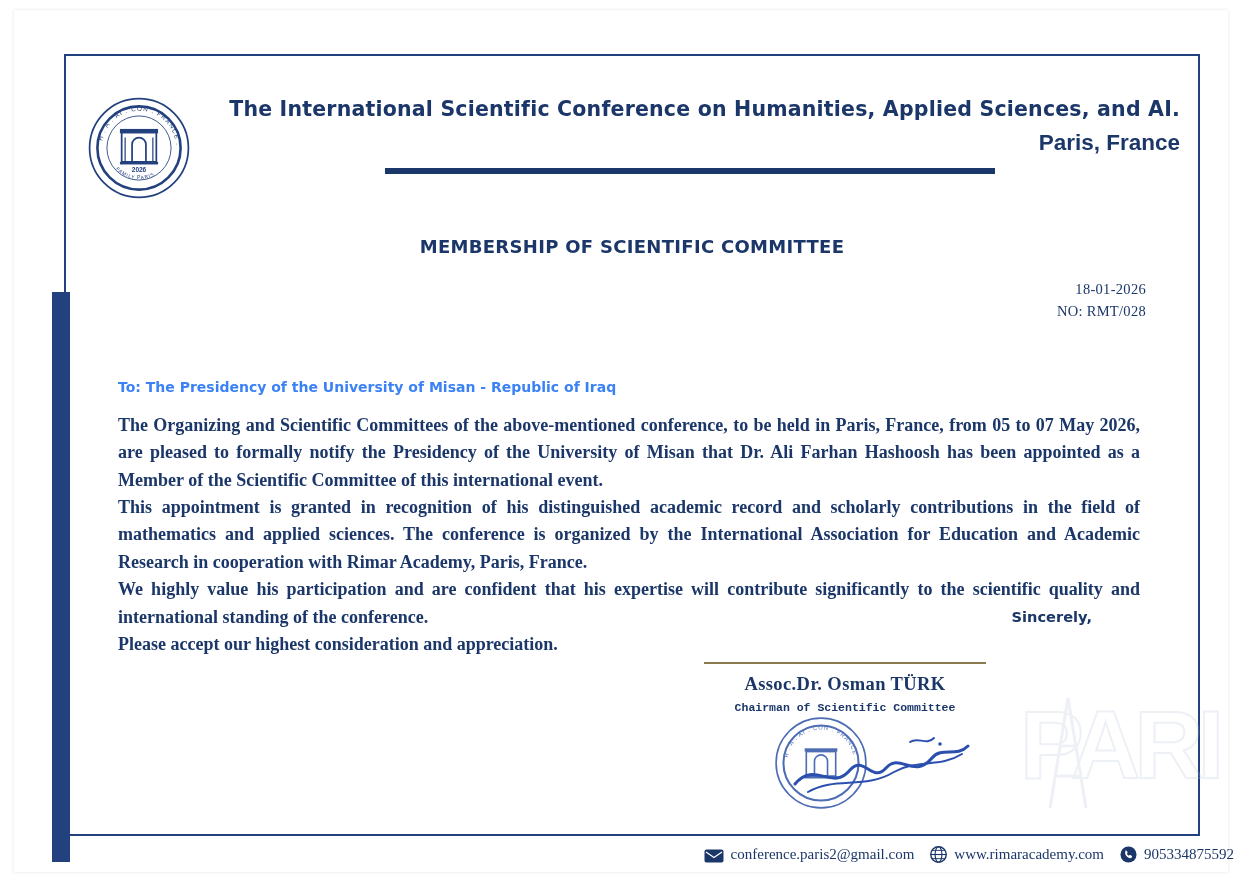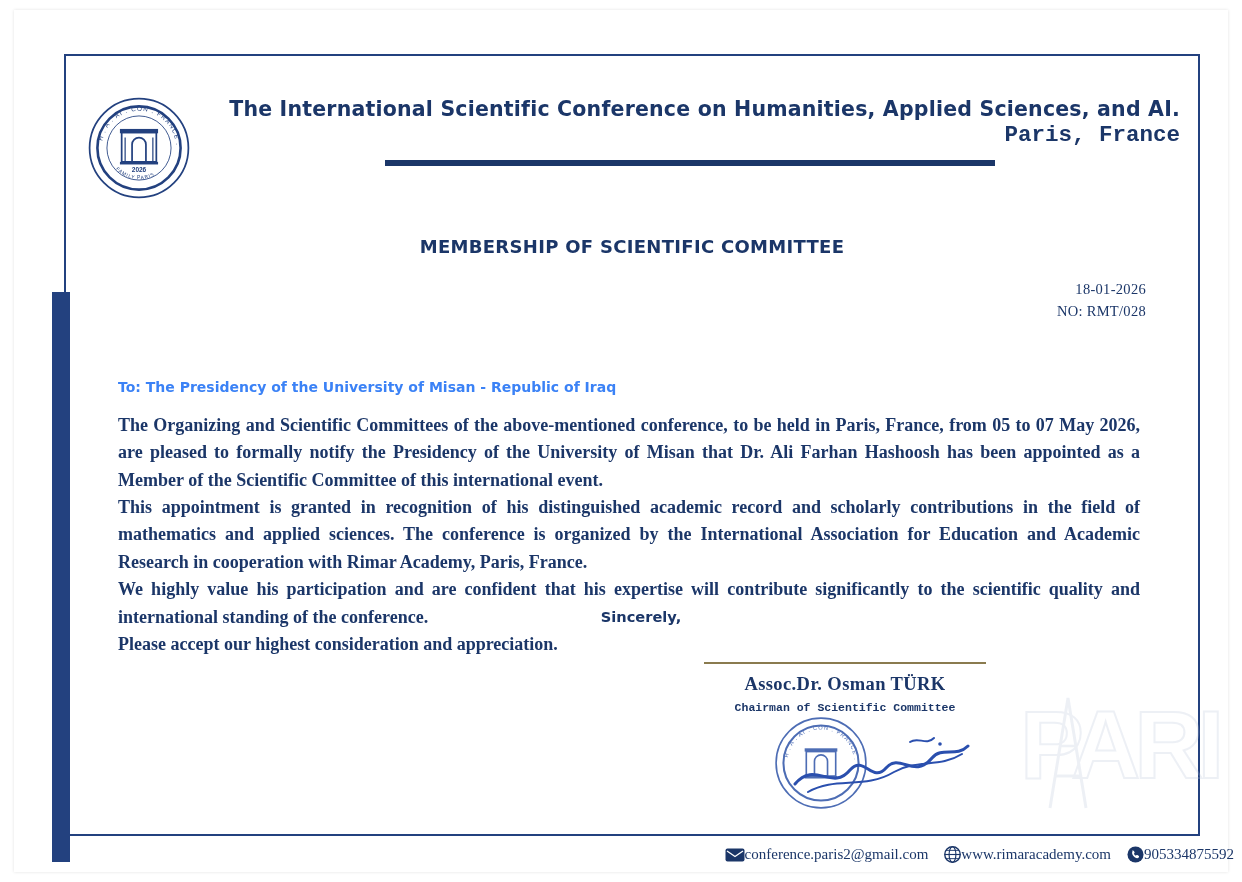--- a/index.html
+++ b/index.html
@@ -80,25 +80,25 @@
   }
   .title-main {
     font-family: "DejaVu Sans", sans-serif;
     font-weight: bold;
     font-size: 20.5px;
     letter-spacing: 0.2px;
     color: #1b3668;
     line-height: 1.15;
   }
   .title-sub {
-    font-family: Liberation Mono, monospace;
+    font-family: Liberation Sans, sans-serif;
     font-weight: bold;
     font-size: 22.5px;
     color: #1b3668;
-    margin-top: 0;
+    margin-top: 8px;
   }
   .rule {
     width: 610px;
     height: 6px;
     background: #1b3668;
     margin: 12px auto 0 auto;
   }
   .subtitle {
     font-family: "DejaVu Sans", sans-serif;
     font-weight: bold;
@@ -146,21 +146,21 @@
     text-align: justify;
   }
   .para-wrap p {
     margin: 0 0 0 0;
   }
   .sincerely {
     position: absolute;
     left: 0;
     top: 548px;
     width: 1022px;
-    text-align: center;
+    text-align: right;
     font-family: "DejaVu Sans", sans-serif;
     font-weight: bold;
     font-size: 14.6px;
     color: #1b3668;
     padding-left: 120px;
     box-sizing: border-box;
   }
 
   
   .sign-area {
@@ -227,21 +227,22 @@
     display: flex;
     align-items: center;
     justify-content: flex-end;
     gap: 16px;
     font-family: "Liberation Serif", serif;
     font-size: 15px;
     color: #1b3668;
   }
   .f-item {
     display: flex;
-    align-items: center;
+    align-items: flex-end;
+    gap: 7px;
     white-space: nowrap;
   }
   .f-ico { display: inline-flex; }
 </style>
 </head>
 <body>
 
 <div class="page">
   <div class="sheet">
 

